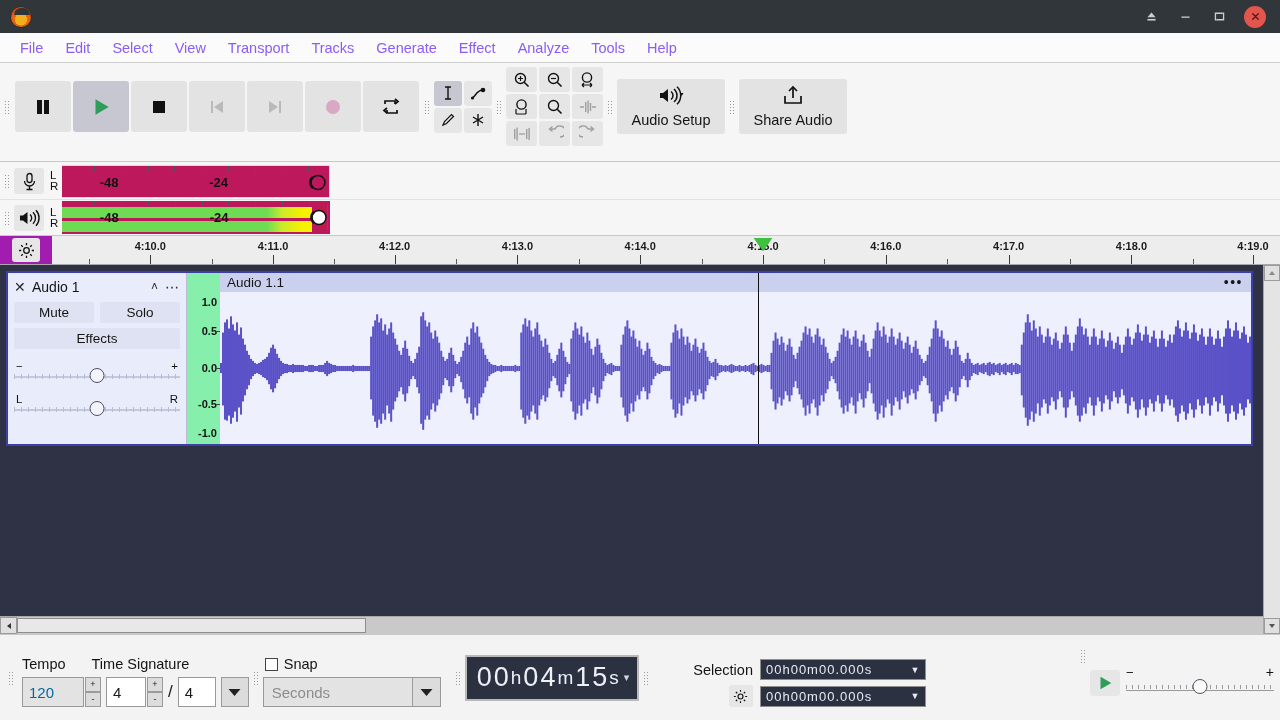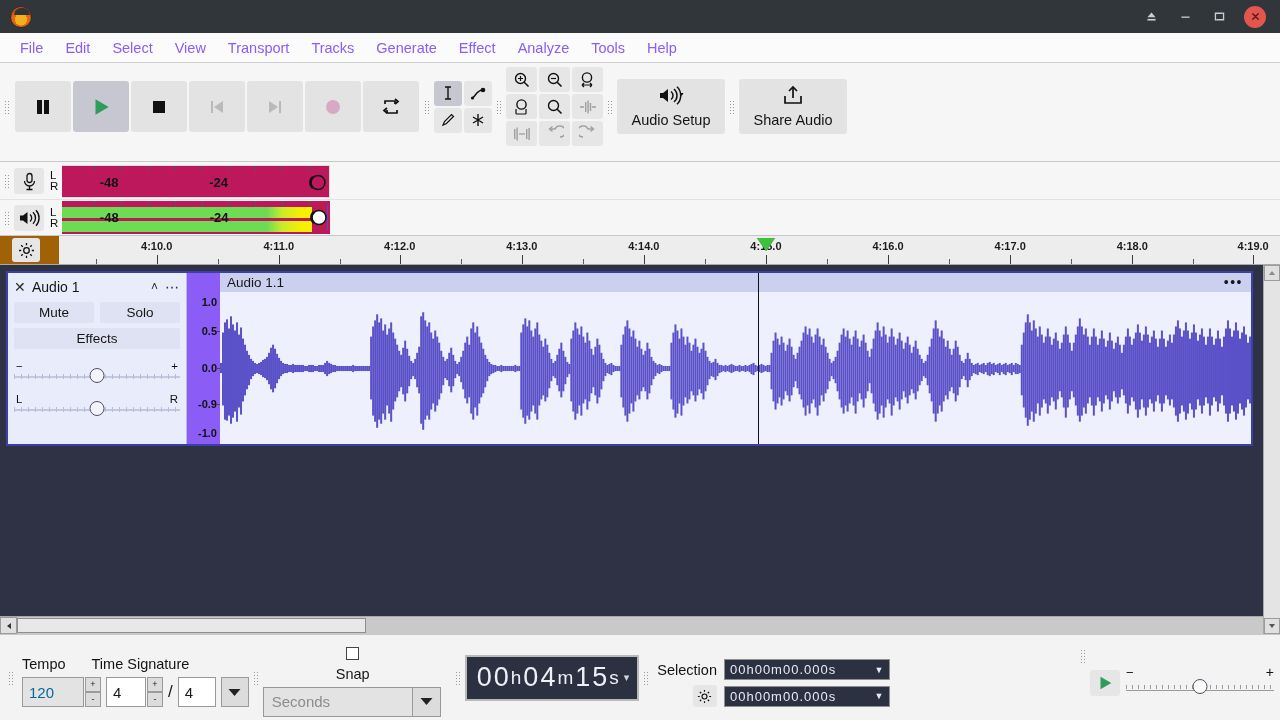--- a/index.html
+++ b/index.html
@@ -85,21 +85,21 @@
   .meterwrap { position:relative; height:33px; flex:0 0 268px; background:#be185d; border:1px solid #dcdcdc; border-left:none;}
   .meterwrap.play { border:none; }
   .ticks { position:absolute; left:0;right:0;top:0; height:7px; }
   .ticks i { position:absolute; top:0; width:1px; height:5px; background:#555; }
   .dbtxt { position:absolute; top:9px; font-size:13px; font-weight:bold; color:#111; }
   .barL, .barR { position:absolute; left:0; height:11px; }
   .barL { top:6px; } .barR { top:20px; }
   .clipind { position:absolute; right:2px; top:5px; width:22px; height:23px; }
 
   
-  .rulerrow { display:flex; flex:0 0 29px; background:#a16207; border-bottom:1px solid #a9a9a9;gap:7px;}
+  .rulerrow { display:flex; flex:0 0 29px; background:#a21caf; border-bottom:1px solid #a9a9a9;}
   .ruler-gear { width:52px; display:flex; align-items:center; justify-content:center; }
   .ruler-gear .gbox{ width:28px;height:24px;background:#e6e6e6;border-radius:3px;display:flex;align-items:center;justify-content:center;}
   .ruler { position:relative; flex:1; background:#ededed; overflow:hidden;}
   .ruler .lab { position:absolute; top:4px; font-size:11px; font-weight:bold; color:#1c1c1c; transform:translateX(-50%); white-space:nowrap;}
   .ruler .maj { position:absolute; bottom:0; width:1px; height:9px; background:#3a3a3a;}
   .ruler .min { position:absolute; bottom:0; width:1px; height:5px; background:#5a5a5a;}
   .playhead-tri {
     position:absolute; top:2px; width:0;height:0; transform:translateX(-9px);
     border-left:9px solid transparent; border-right:9px solid transparent;
     border-top:13px solid #3ec13e; filter:drop-shadow(0 0 0.5px #1c6b1c);
@@ -125,21 +125,21 @@
   .sliderbox .sl { position:absolute; left:2px; top:4px; font-size:11.5px; color:#111; }
   .sliderbox .sr { position:absolute; right:2px; top:4px; font-size:11.5px; color:#111; }
   .track-rail { position:absolute; left:0; right:0; top:17px; height:7px;
     background:
       repeating-linear-gradient(to right, #b9bdd4 0 1px, transparent 1px 7px) center/100% 5px no-repeat,
       linear-gradient(#c4c8dd,#c4c8dd) center/100% 2px no-repeat;
   }
   .knob { position:absolute; top:12px; left:50%; transform:translateX(-50%);
     width:15px;height:15px;border-radius:50%;background:#f3f4fb;border:1.6px solid #4e5064;}
 
-  .vruler { width:34px; background:#8b5cf6; position:relative; border-left:1px solid #b9bdd4;}
+  .vruler { width:34px; background:#86efac; position:relative; border-left:1px solid #b9bdd4;}
   .vruler .vl { position:absolute; right:3px; font-size:11px; font-weight:bold; color:#111; transform:translateY(-50%);}
   .vruler .vt { position:absolute; right:0; width:4px; height:1px; background:#444;}
 
   .wavepane { position:relative; flex:1; background:#eef0fd; overflow:hidden; }
   .clipbar { position:absolute; left:0;right:0;top:0;height:19px; background:#ccd0ef; }
   .clipbar .cname { position:absolute; left:7px; top:2px; font-size:13.5px; color:#171717;}
   .clipbar .cdots { position:absolute; right:8px; top:1px; font-size:14px; color:#171717; letter-spacing:1.5px;}
   .wave { position:absolute; left:0; right:0; top:19px; bottom:0; }
   .wave svg { width:100%; height:100%; display:block;}
   .cursorline { position:absolute; top:0; bottom:0; width:1px; background:#111; }
@@ -600,21 +600,21 @@
             <div class="knob"></div>
           </div>
         </div>
 
         <div class="vruler">
           <div class="vl" style="top:29px">1.0</div>
           <div class="vl" style="top:58px">0.5</div>
           <div class="vt" style="top:58px"></div>
           <div class="vl" style="top:95px">0.0</div>
           <div class="vt" style="top:95px"></div>
-          <div class="vl" style="top:131px">-0.9</div>
+          <div class="vl" style="top:131px">-0.5</div>
           <div class="vt" style="top:131px"></div>
           <div class="vl" style="top:160px">-1.0</div>
         </div>
 
         <div class="wavepane">
           <div class="clipbar">
             <div class="cname">Audio 1.1</div>
             <div class="cdots">•••</div>
           </div>
           <div class="wave">
@@ -1230,21 +1230,21 @@
           </div>
         </div>
       </div>
     </div>
 
     <div class="bgroup">
       <div class="grip" style="align-self:center;">
           <i></i>
         </div>
       <div style="display:flex; flex-direction:column; padding-top:8px;">
-        <div style="display:flex; align-items:center; gap:6px; padding-left:2px;flex-direction:column;">
+        <div style="display:flex; align-items:center; gap:6px; padding-left:2px;">
           <span class="chk"></span>
           <span class="fieldlabel">Snap</span>
         </div>
         <div class="selector" style="width:178px; margin-top:5px;">
           <span class="txt">Seconds</span>
           <span class="ddbtn" style="border:none;border-left:1px solid #9b9b9b;height:28px;">
             <svg width="13" height="9" viewBox="0 0 13 9">
                 <path d="M0.5 1 L12.5 1 L6.5 8 Z" fill="#222"></path>
               </svg>
           </span>
@@ -1263,21 +1263,21 @@
         <span class="u">m</span>
         <span class="d">15</span>
         <span class="u">s</span>
         <span class="cart">▾</span>
       </div>
       <div class="grip" style="align-self:center;">
           <i></i>
         </div>
     </div>
 
-    <div class="bgroup" style="padding-left:4px;">
+    <div class="bgroup" style="padding-left:4px;margin-left:36px;">
       <div style="display:flex; flex-direction:column; gap:5px; padding-top:11px;">
         <div style="display:flex; align-items:center; gap:7px;">
           <span class="fieldlabel">Selection</span>
           <div class="smalltime" style="width:166px;">
             <span style="flex:1; letter-spacing:1px;">00h00m00.000s</span>
             <span class="cart">▼</span>
           </div>
         </div>
         <div style="display:flex; align-items:center; gap:7px; justify-content:flex-end;">
           <span class="gearbtn">

